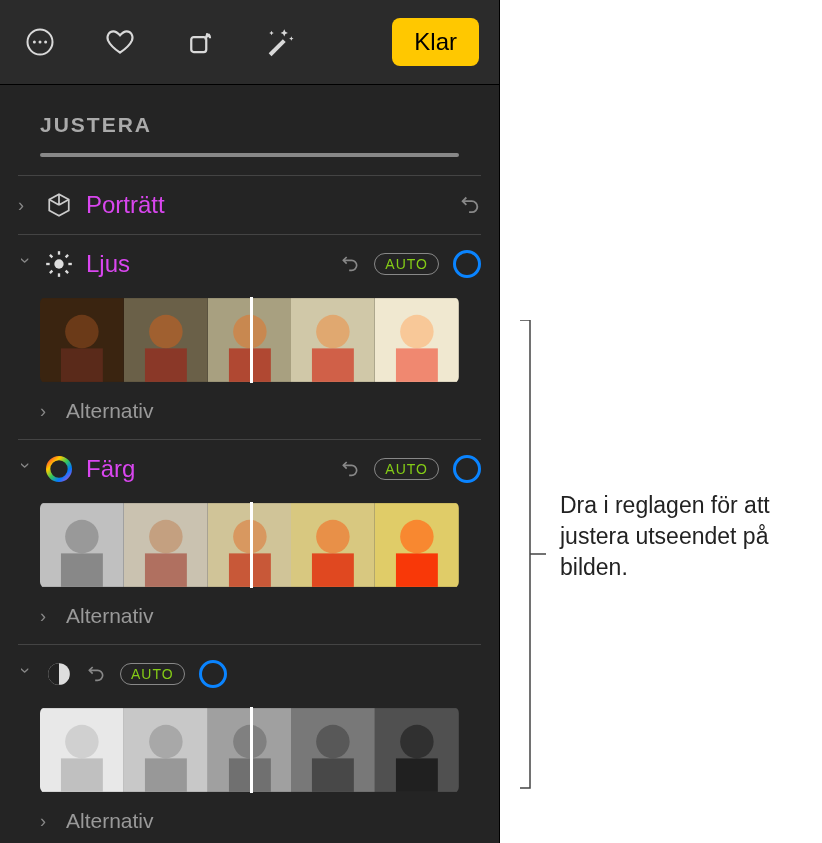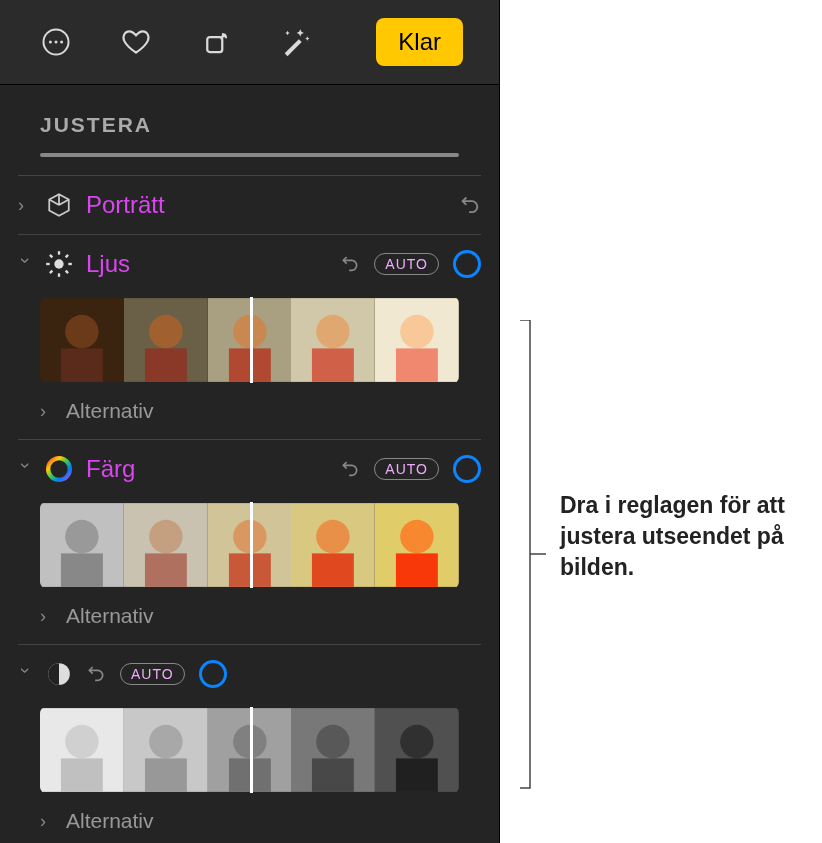--- a/index.html
+++ b/index.html
@@ -16,21 +16,21 @@
     color: #ddd;
     display: flex;
     flex-direction: column;
     border-right: 1px solid #000;
   }
   .toolbar {
     height: 85px;
     display: flex;
     align-items: center;
     justify-content: space-between;
-    padding: 0 36px;
+    padding: 0 20px;
     background: #2b2b2b;
     border-bottom: 1px solid #000;
   }
   .toolbar-left { display: flex; gap: 40px; align-items: center; }
   .tb-icon { width: 40px; height: 40px; display:flex; align-items:center; justify-content:center; cursor:pointer; color:#d9d9d9; }
   .done-btn {
     background: #ffc800;
     color: #000;
     font-size: 24px;
     font-weight: 500;
@@ -60,21 +60,21 @@
     gap: 12px;
   }
   .chevron {
     width: 14px; color:#888; font-size:18px;
   }
   .row-icon { width:30px; height:30px; display:flex; align-items:center; justify-content:center; }
   .row-label { font-size: 24px; color:#d946ef; flex:1; }
   .row-controls { display:flex; align-items:center; gap:14px; }
   .undo-icon { color:#888; cursor:pointer; }
   .auto-pill {
-    border:1.5px solid #888; color:#f0abfc; font-size:14px;
+    border:1.5px solid #888; color:#84cc16; font-size:14px;
     border-radius: 14px; padding: 2px 10px; letter-spacing:1px;
     cursor:pointer;
   }
   .ring {
     width:28px; height:28px; border-radius:50%;
     border:3px solid #0a84ff;
     cursor:pointer;
   }
   .strip {
     margin: 4px 40px 10px 40px;
@@ -94,21 +94,20 @@
   .options-row {
     display:flex; align-items:center; gap:12px;
     padding: 6px 40px 16px 40px;
     color:#999; font-size:21px;
     cursor:pointer;
   }
   .callout {
     flex:1;
     position:relative;
     padding: 0 16px;
-    font-weight: bold;
   }
   .callout-text {
     position:absolute;
     top: 490px;
     left: 60px;
     font-size: 23px;
     color:#222;
     line-height:1.35;
   }
   .bracket {

